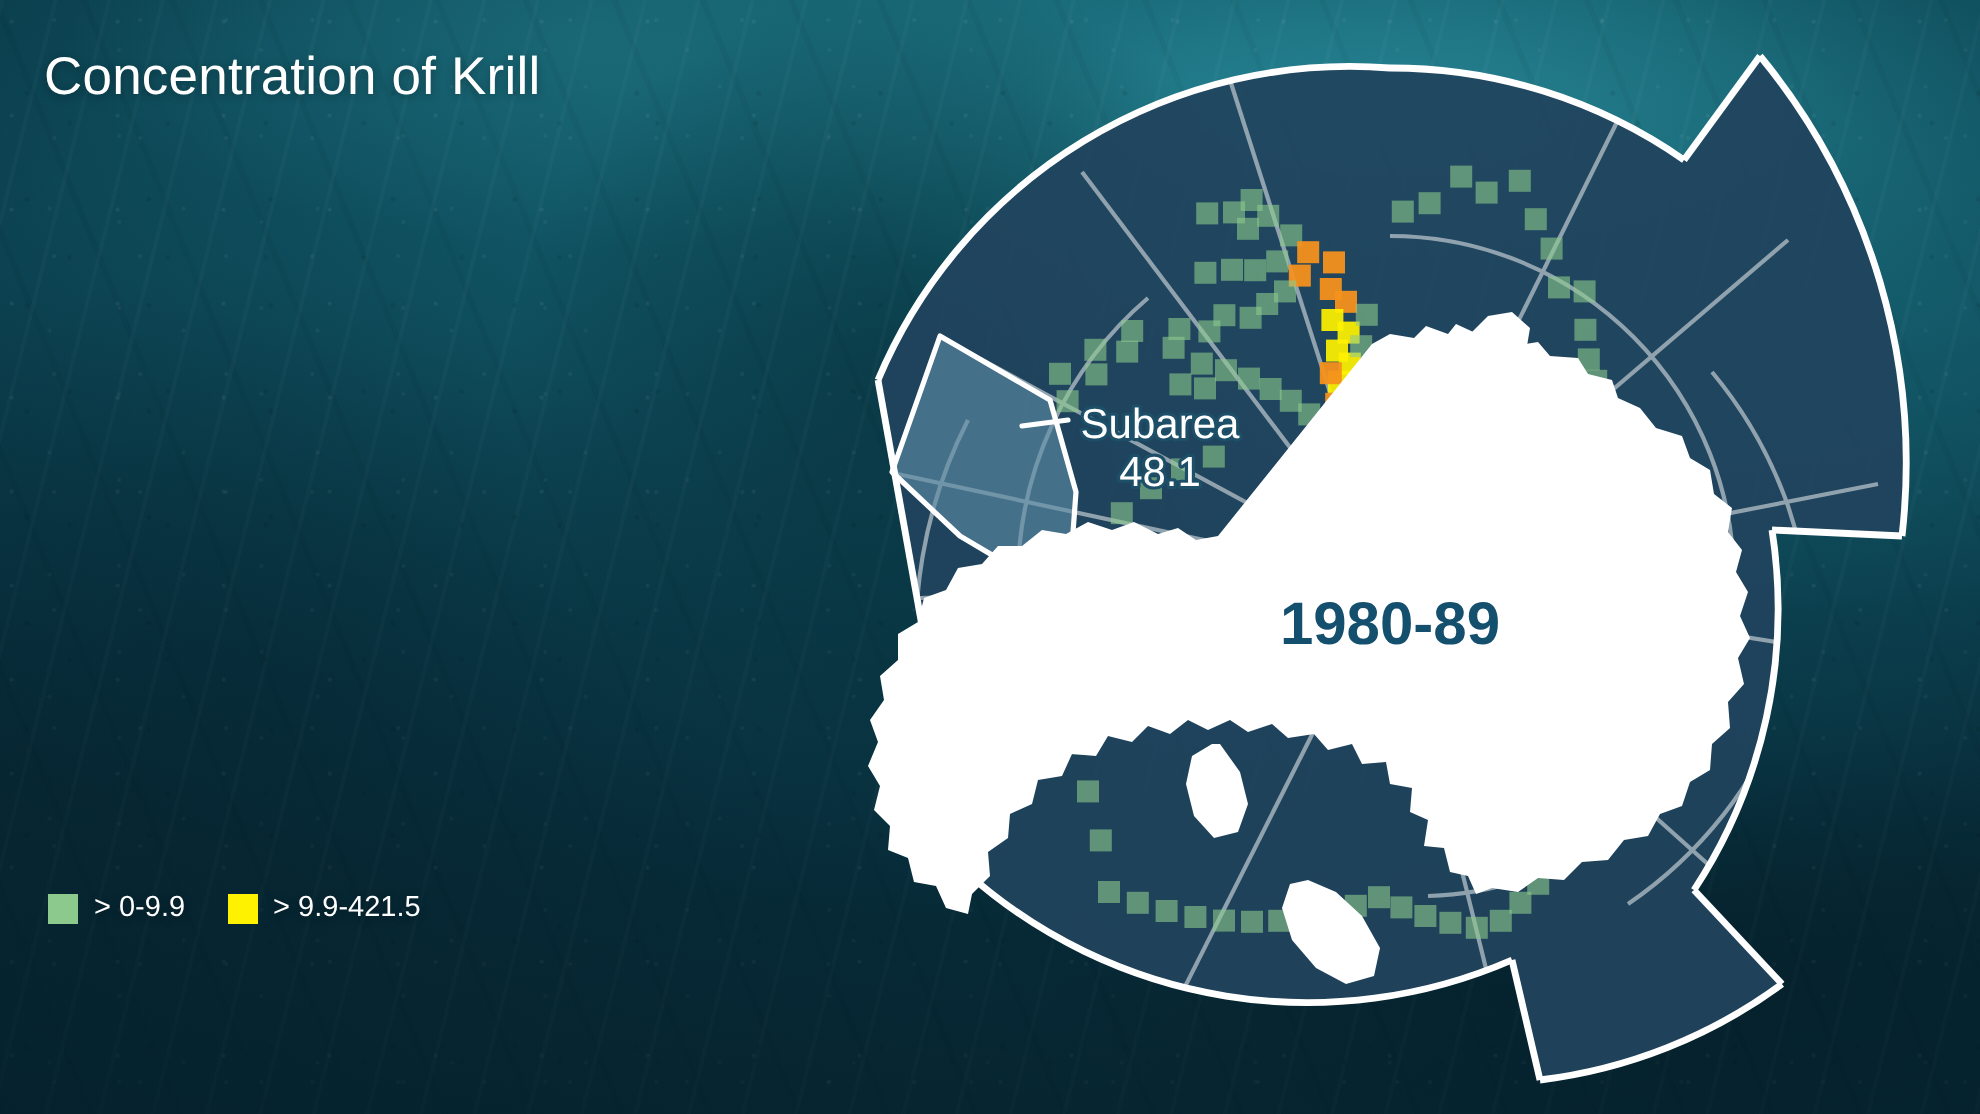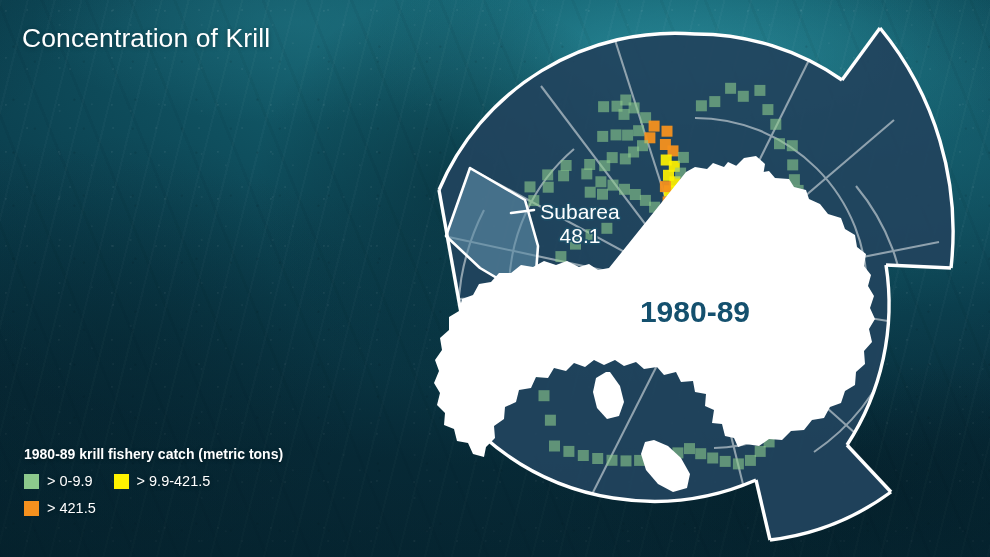--- a/index.html
+++ b/index.html
@@ -370,32 +370,25 @@
     <path d="M 497 213 L 520 210" stroke="#ffffff" stroke-width="2.6" fill="none" stroke-linecap="round"></path>
     <text class="calloutlabel" x="566" y="219">Subarea</text>
     <text class="calloutlabel" x="566" y="243">48.1</text>
   </g>
 
   <text class="yearlabel" x="681" y="322">1980-89</text>
 </svg>
 </div>
 
 <div id="legend">
-  <div class="legend-title">1980-89 krill fishery catch (metric tons)</div>
 
   <div class="legend-row">
     <div class="legend-item">
       <span class="sw" style="background: rgb(140, 201, 140);"></span>
       <span class="lb">&gt; 0-9.9</span>
     </div>
     <div class="legend-item">
       <span class="sw" style="background: rgb(255, 242, 0);"></span>
       <span class="lb">&gt; 9.9-421.5</span>
     </div>
   </div>
 
-  <div class="legend-row">
-    <div class="legend-item">
-      <span class="sw" style="background: rgb(245, 145, 30);"></span>
-      <span class="lb">&gt; 421.5</span>
-    </div>
-  </div>
 </div>
 
 </body></html>

